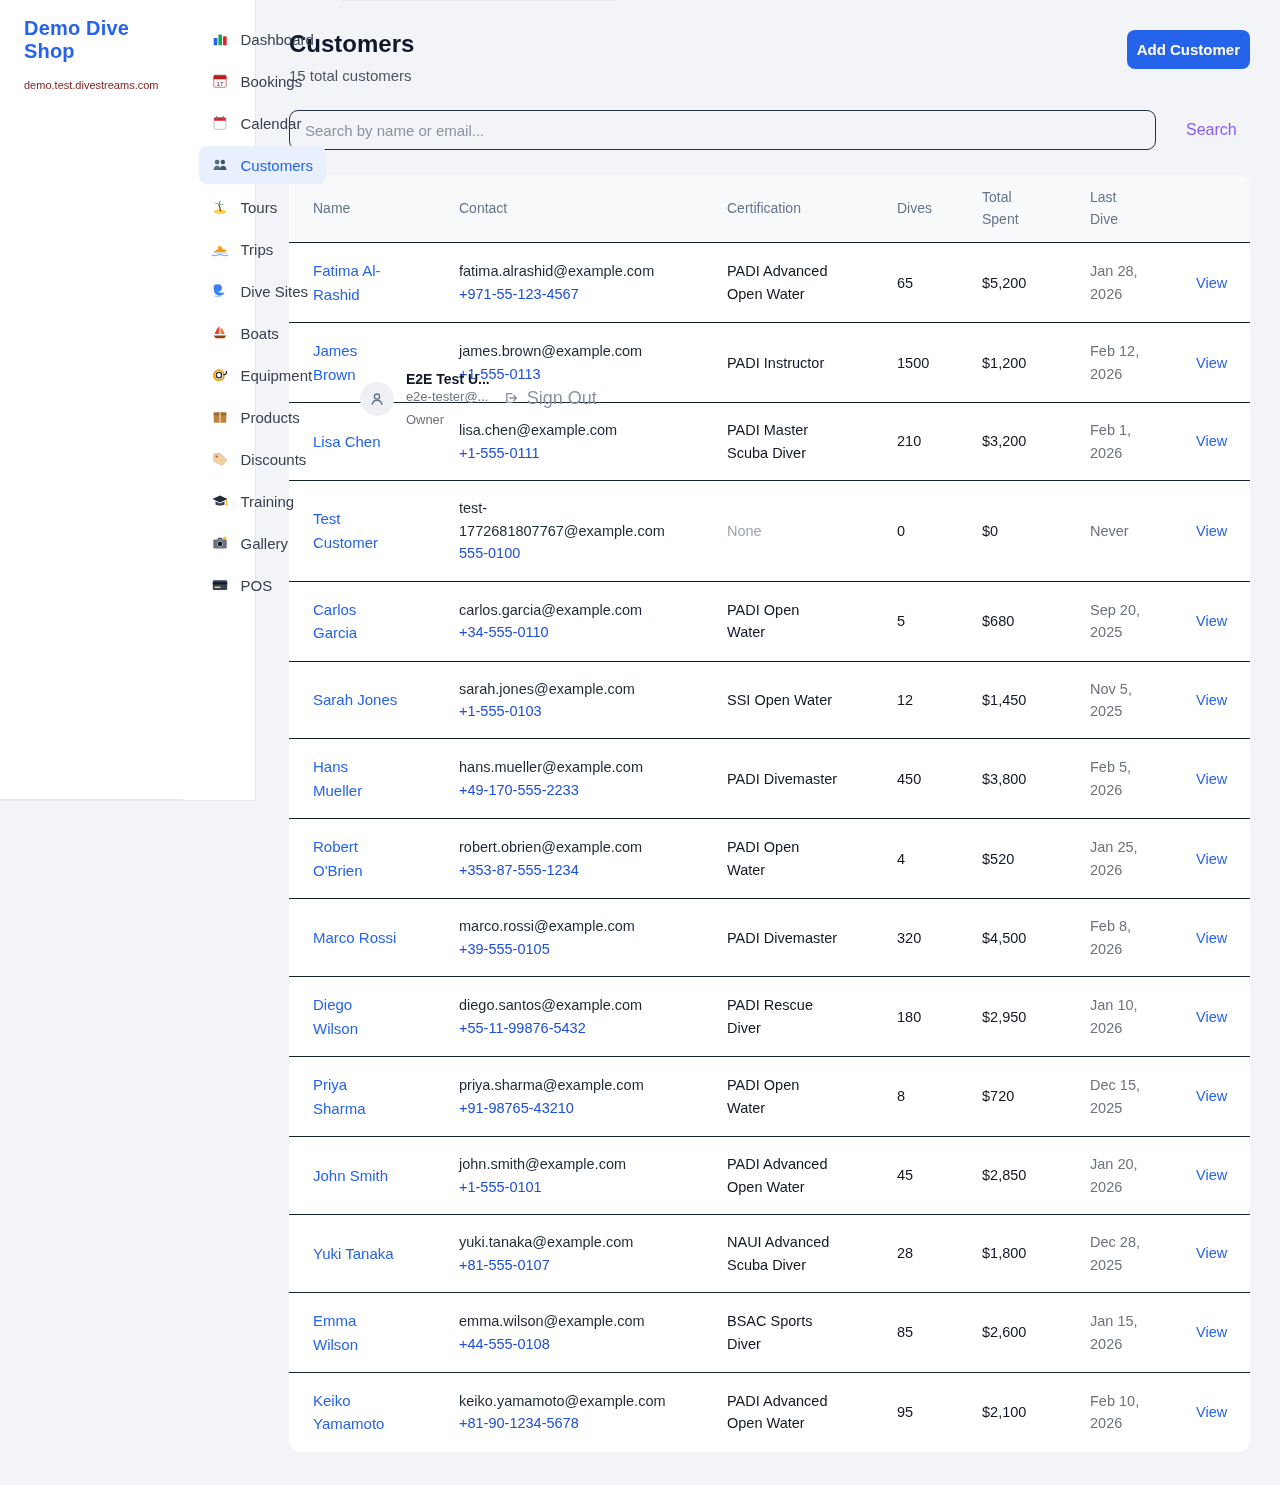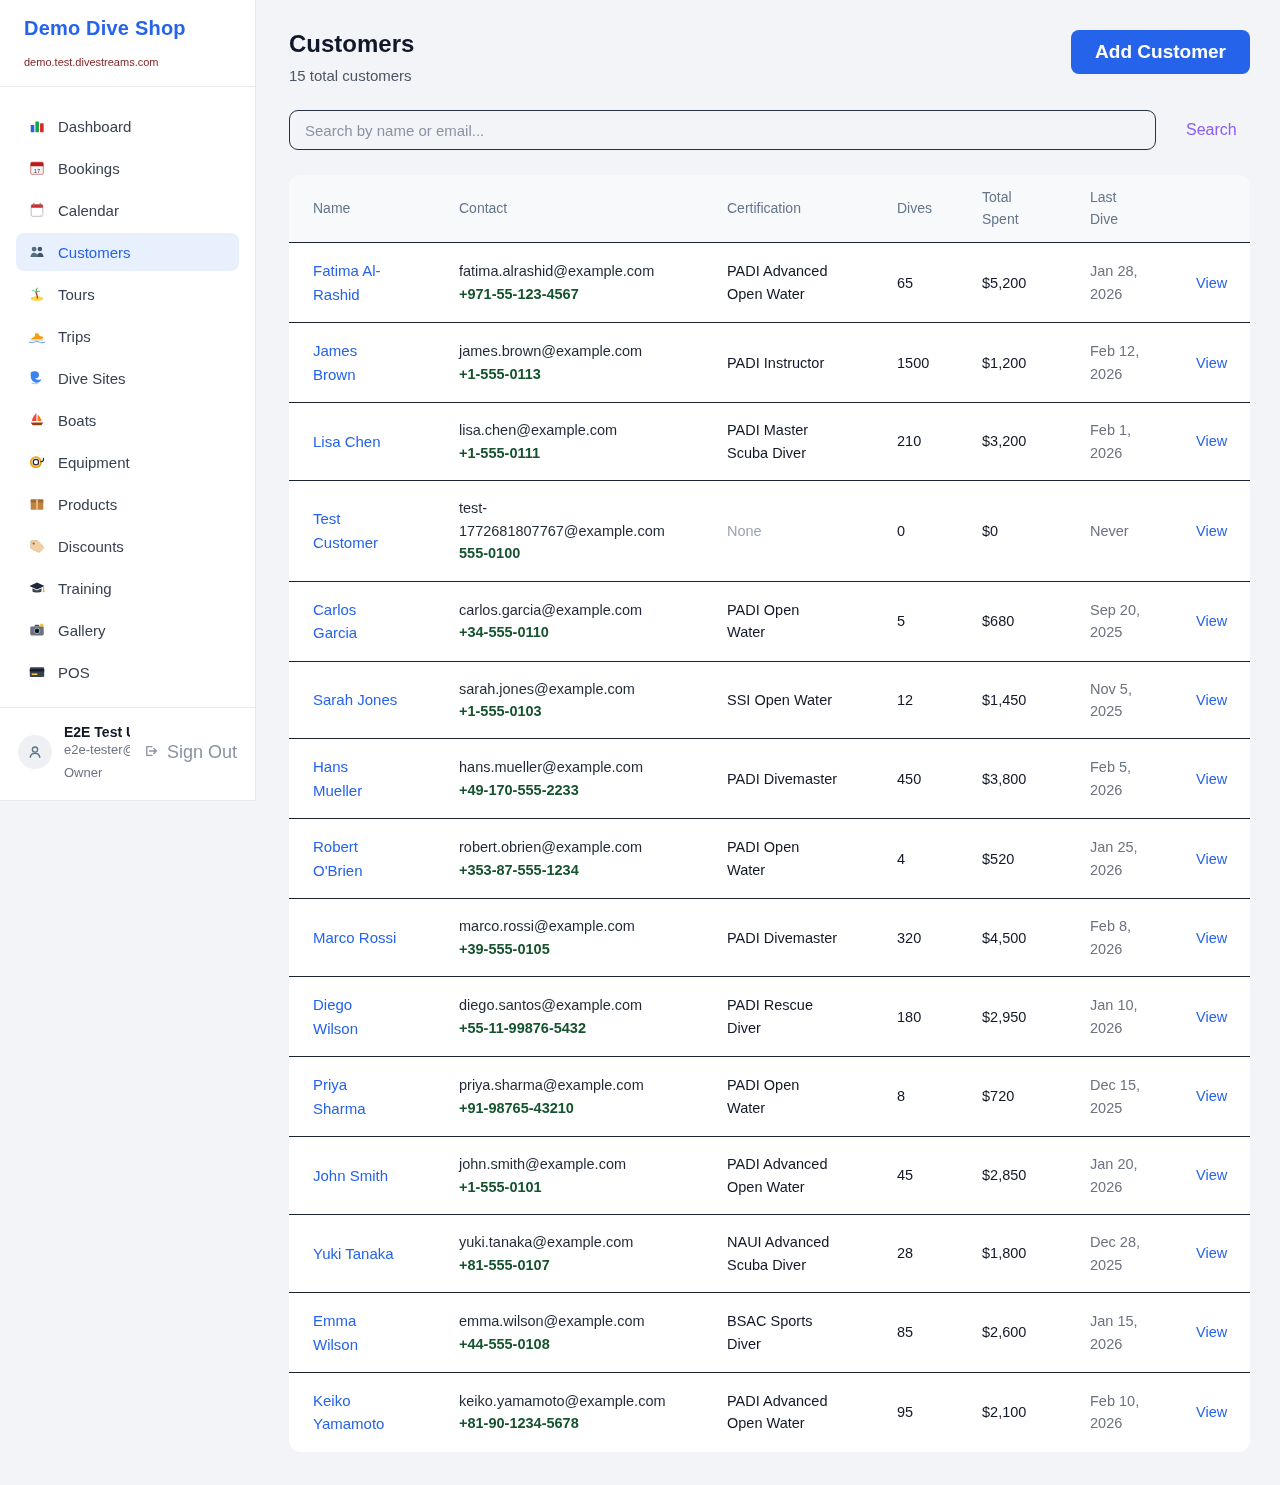--- a/index.html
+++ b/index.html
@@ -13,21 +13,21 @@
     overflow:hidden;
   }
 
   
   .sidebar {
     position:absolute; left:0; top:0;
     width:256px; height:801px;
     background:#ffffff;
     border-right:1px solid #e7e9ee;
     border-bottom:1px solid #e7e9ee;
-    display:flex; flex-direction:column;
+    display:flex; flex-direction:row;
   }
   .brand { padding:17px 24px 18px; border-bottom:1px solid #e7e9ee; }
   .brand-name { font-size:20px; font-weight:700; color:#2563eb; letter-spacing:.2px; }
   .brand-domain { margin-top:16px; font-size:11px; color:#7f1d1d; }
   .nav { padding:20px 16px 8px; flex:1 1 auto; }
   .nav-item {
     display:flex; align-items:center; gap:12px;
     padding:10px 12px; margin-bottom:4px;
     border-radius:8px; cursor:pointer;
     font-size:15px; color:#374151;
@@ -54,22 +54,22 @@
   .signout { display:flex; align-items:center; gap:7px; color:#8a93a3; font-size:18px; cursor:pointer; white-space:nowrap; }
   .signout svg { width:16px; height:16px; }
 
   
   .main { margin-left:257px; padding:30px 30px 0 32px; }
   .page-head { display:flex; justify-content:space-between; align-items:flex-start; }
   .page-title { font-size:24px; font-weight:700; color:#0f172a; }
   .page-sub { margin-top:9px; font-size:15px; color:#4b5563; }
   .btn-primary {
     background:#2563eb; color:#fff; border:none; cursor:pointer;
-    font-family:inherit; font-size:19px; font-weight:600;
-    padding:11px 24px; border-radius:8px;
+    font-family:inherit; font-size:15px; font-weight:600;
+    padding:11px 10px; border-radius:8px;
   }
   .search-row { margin-top:26px; display:flex; align-items:center; gap:26px; }
   .search-input {
     flex:0 0 867px; height:40px;
     border:1px solid #273142; border-radius:9px;
     background:transparent; font-family:inherit; font-size:15px;
     padding:0 15px; color:#111827;
   }
   .search-input::placeholder { color:#8b93a2; }
   .btn-plain { background:none; border:none; cursor:pointer; font-family:inherit; font-size:16px; color:#8b5cf6; padding:6px 4px; }
@@ -90,21 +90,21 @@
   thead th:first-child, tbody td:first-child { padding-left:24px; }
   thead th .hdr { display:inline-block; line-height:1.55; }
   th.col-total_spent .hdr { max-width:44px; }
   th.col-last_dive .hdr { max-width:38px; }
   tbody tr + tr td { border-top:1px solid #1b2432; }
   tbody td { padding:16px 0; vertical-align:middle; font-size:14.5px; line-height:1.55; }
   td.c-name { padding-right:58px; }
   td.c-name a { color:#2563eb; text-decoration:none; font-weight:500; font-size:15px; }
   td.c-contact { padding-right:60px; }
   .email { color:#1f2937; overflow-wrap:anywhere; }
-  .phone { color:#14532d;font-weight:bold; }
+  .phone { color:#1d4ed8; }
   td.c-cert { padding-right:56px; color:#111827; }
   td.c-cert.muted { color:#9ca3af; }
   td.c-dives, td.c-total { color:#111827; padding-right:18px; }
   td.c-last { color:#6b7280; padding-right:38px; }
   td.c-view a { color:#2563eb; text-decoration:none; font-size:14.5px; }
 </style>
 </head>
 <body>
 
 <aside class="sidebar">

